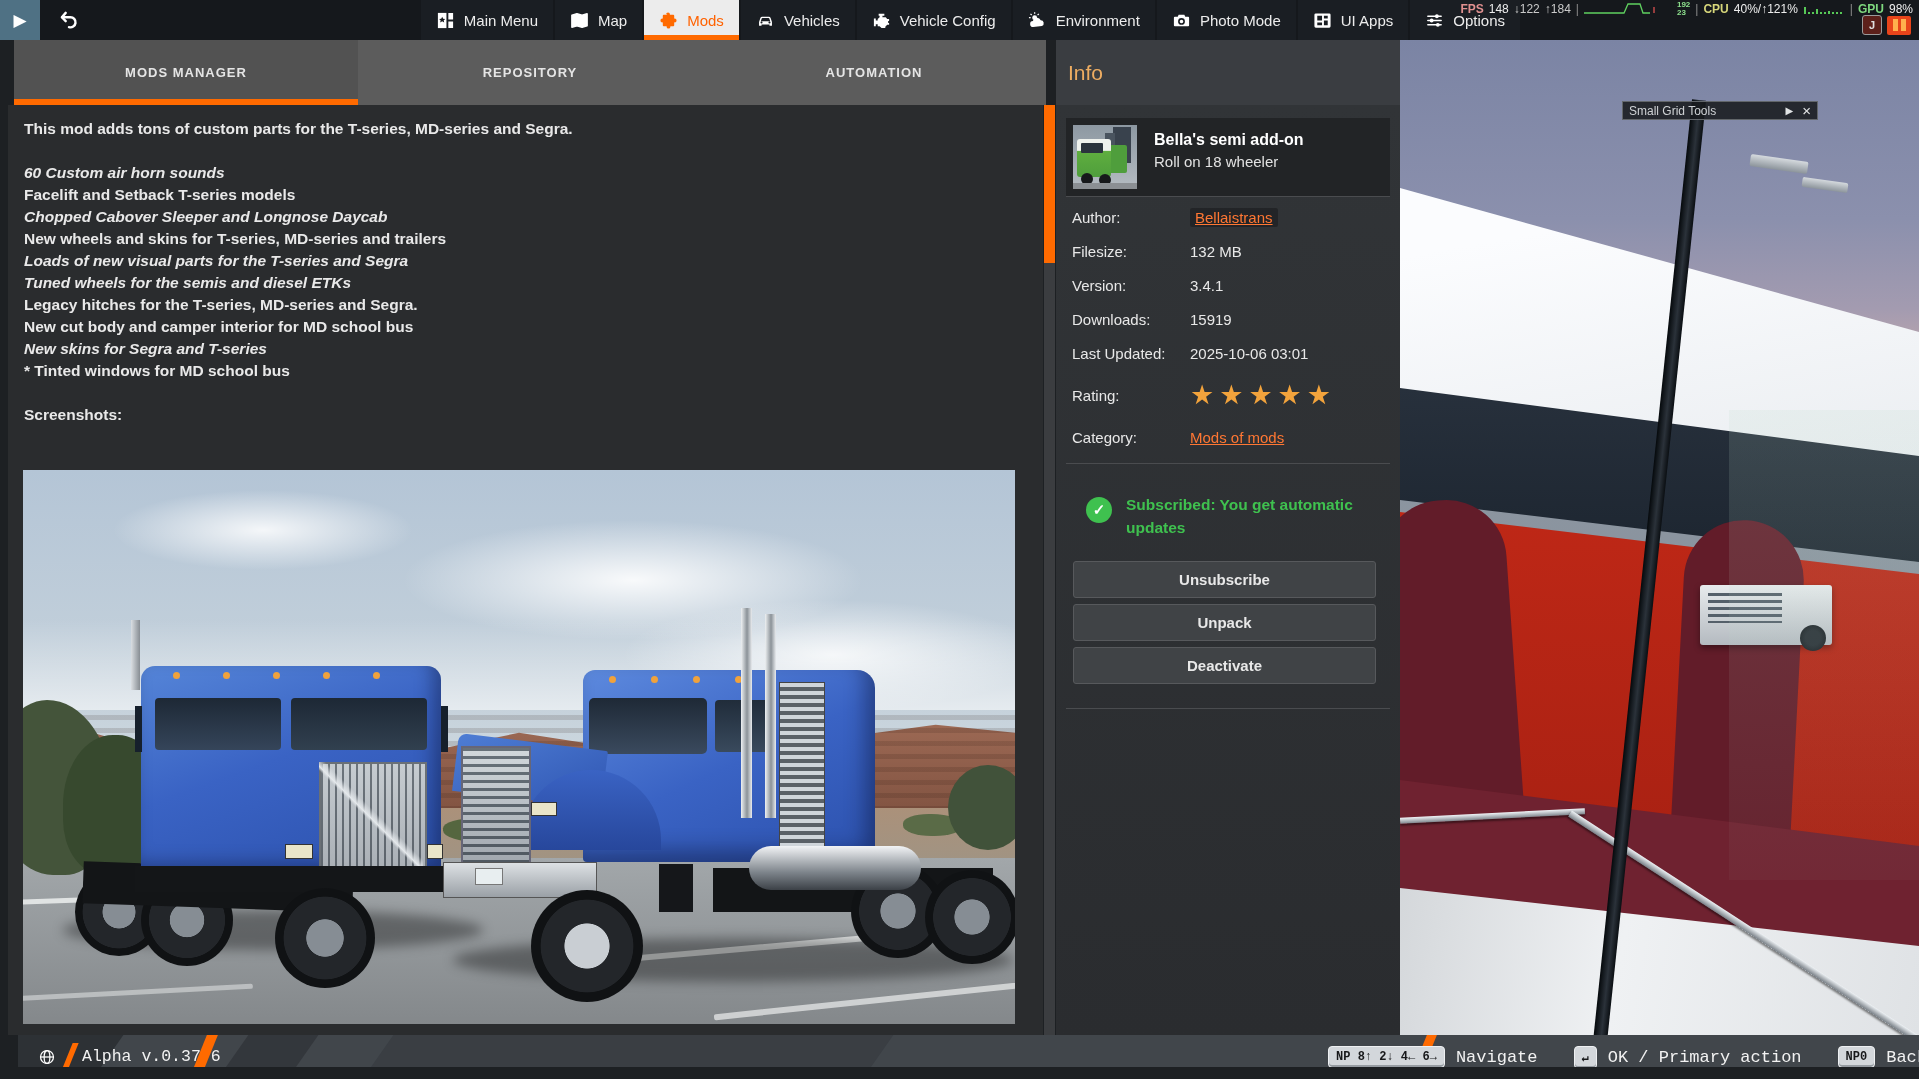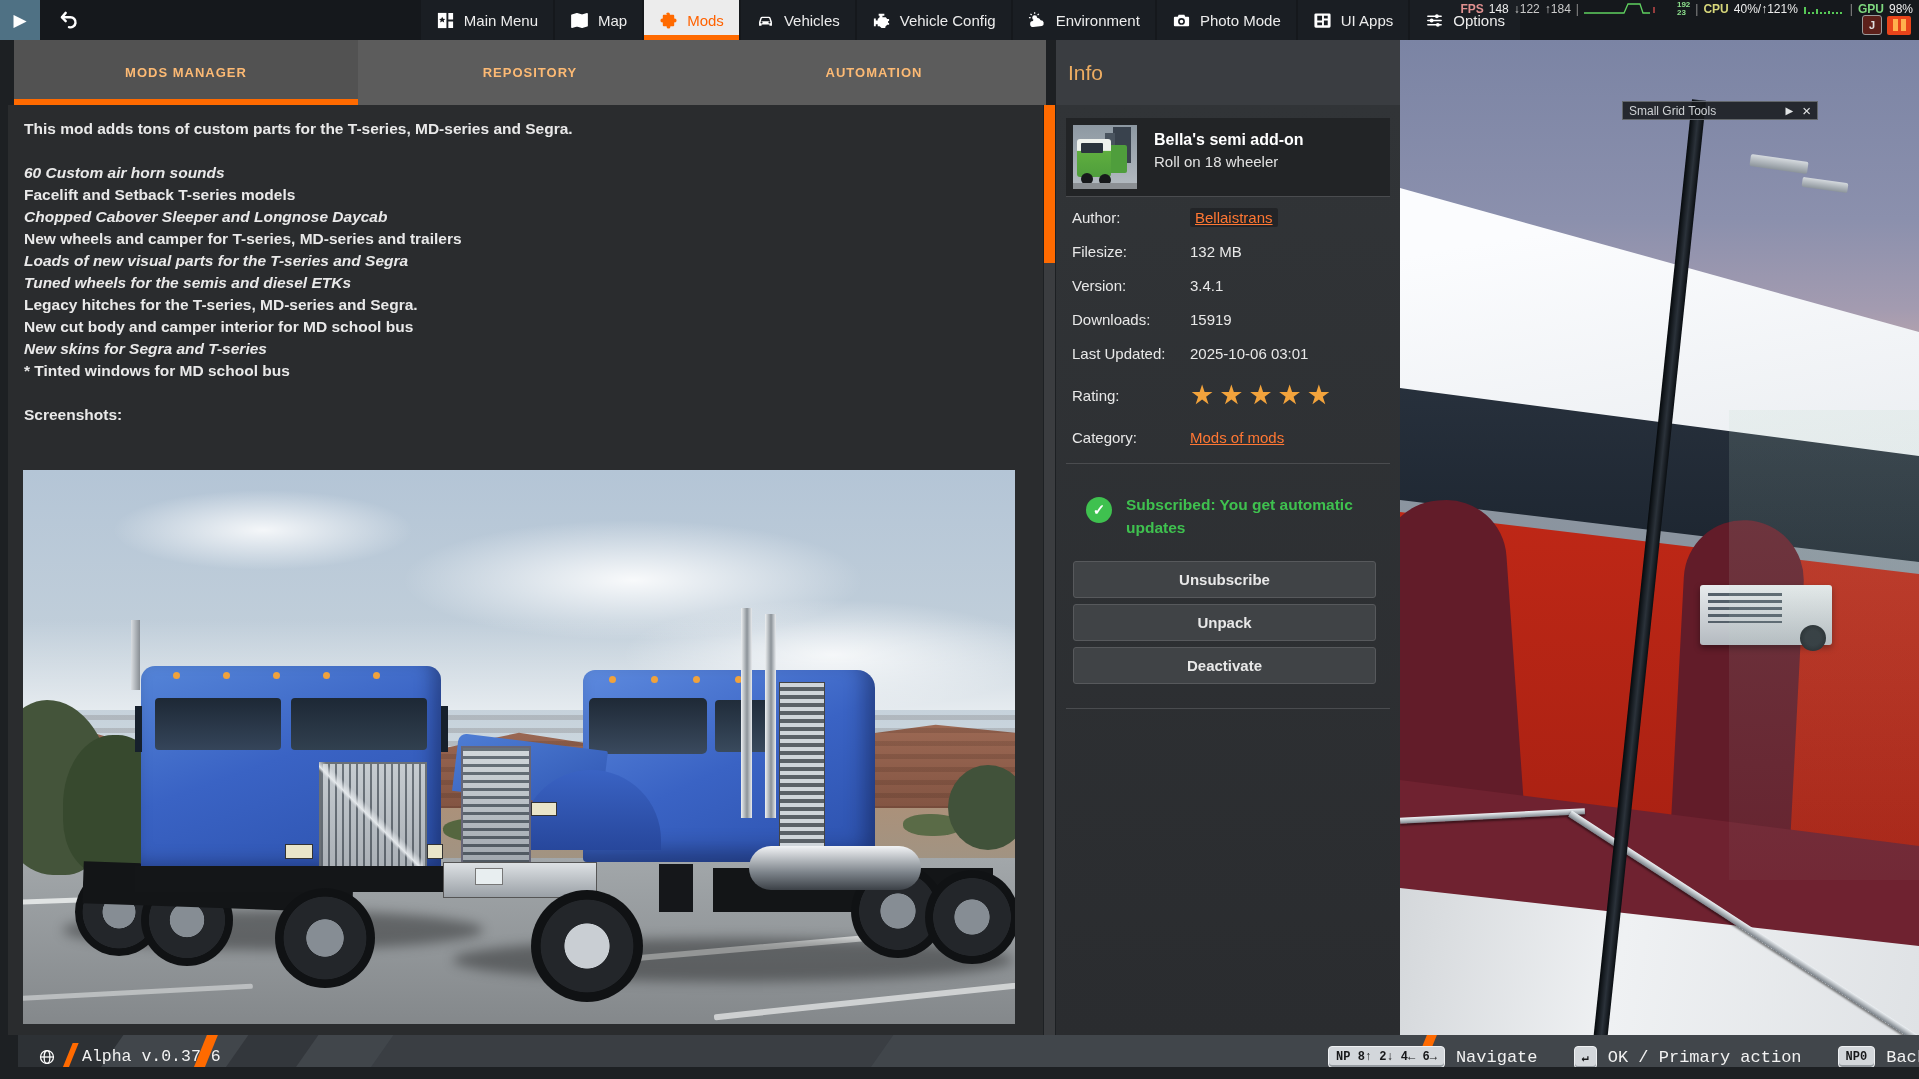--- a/index.html
+++ b/index.html
@@ -20,21 +20,21 @@
   .stats .lab-gpu{color:#7ed87e;font-weight:bold;}
   .stats .dim{color:#8b8b8b;}
   .stats .sub{color:#c9c9c9;}
   .spike-nums{display:flex;flex-direction:column;font-size:8px;line-height:8px;color:#8ee08e;font-weight:bold;}
   .sys-btns{position:absolute;top:15px;right:8px;display:flex;gap:5px;align-items:center;}
   .j-key{width:18px;height:18px;background:#5c201a;border:1px solid #9a9a9a;border-radius:3px;color:#e0e0e0;font-size:11px;font-weight:bold;display:flex;align-items:center;justify-content:center;cursor:pointer;}
   .pause-btn{width:24px;height:19px;background:#e8441a;border-radius:2px;display:flex;gap:3px;align-items:center;justify-content:center;cursor:pointer;}
   .pause-btn i{width:5px;height:12px;background:#ffb04d;}
   
   .tabbar{position:absolute;left:14px;top:40px;width:1032px;height:65px;display:flex;}
-  .tab{flex:1;background:#5c5c5c;display:flex;align-items:center;justify-content:center;color:#fdba74;font-size:13px;font-weight:bold;letter-spacing:1px;position:relative;cursor:pointer;}
+  .tab{flex:1;background:#5c5c5c;display:flex;align-items:center;justify-content:center;color:#e5e5e5;font-size:13px;font-weight:bold;letter-spacing:1px;position:relative;cursor:pointer;}
   .tab.active{background:#525252;}
   .tab-underline{position:absolute;left:0;right:0;bottom:0;height:6px;background:#ff6a00;}
   .info-header{position:absolute;left:1056px;top:40px;width:344px;height:65px;background:#3a3d41;display:flex;align-items:center;padding-left:12px;box-sizing:border-box;color:#eead62;font-size:21px;}
   
   .desc-panel{position:absolute;left:8px;top:105px;width:1035px;height:930px;background:#2a2c2e;color:#e9e9e9;font-weight:bold;}
   .desc-text{position:absolute;left:16px;top:13px;font-size:15.5px;line-height:22px;}
   .sp{height:22px;}
   .feat.it{font-style:italic;}
   
   .shot{position:absolute;left:15px;top:365px;width:992px;height:554px;overflow:hidden;background:linear-gradient(#b4c5d6 0%,#c7d3dc 45%,#dde4e8 70%);}
@@ -247,21 +247,21 @@
     <span>Info</span>
   </div>
 
 <div class="desc-panel">
   <div class="desc-text">
     <div>This mod adds tons of custom parts for the T-series, MD-series and Segra.</div>
     <div class="sp"></div>
     <div class="feat it">60 Custom air horn sounds</div>
     <div class="feat">Facelift and Setback T-series models</div>
     <div class="feat it">Chopped Cabover Sleeper and Longnose Daycab</div>
-    <div class="feat">New wheels and camper for T-series, MD-series and trailers</div>
+    <div class="feat">New wheels and skins for T-series, MD-series and trailers</div>
     <div class="feat it">Loads of new visual parts for the T-series and Segra</div>
     <div class="feat it">Tuned wheels for the semis and diesel ETKs</div>
     <div class="feat">Legacy hitches for the T-series, MD-series and Segra.</div>
     <div class="feat">New cut body and camper interior for MD school bus</div>
     <div class="feat it">New skins for Segra and T-series</div>
     <div class="feat">* Tinted windows for MD school bus</div>
     <div class="sp"></div>
     <div>Screenshots:</div>
   </div>
 

